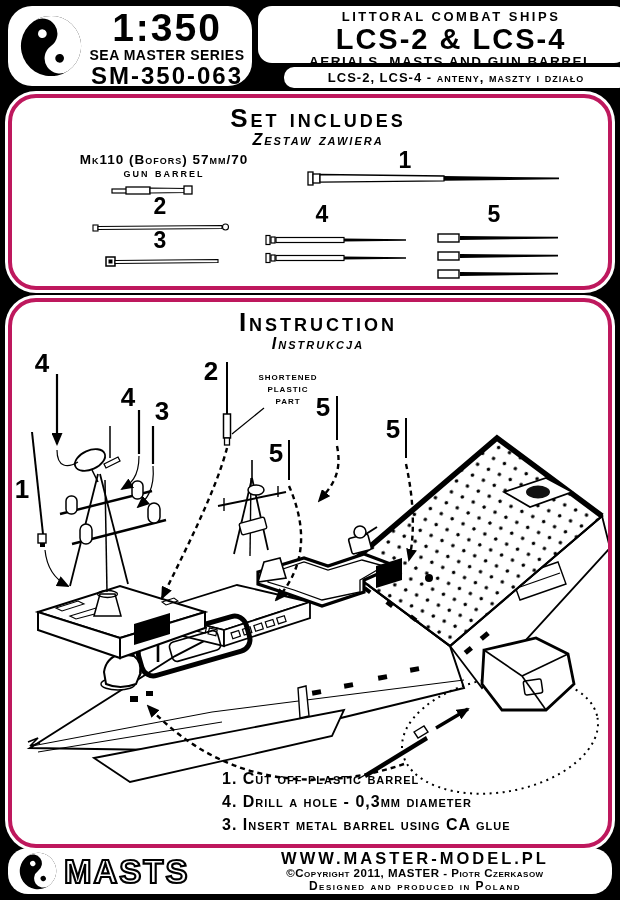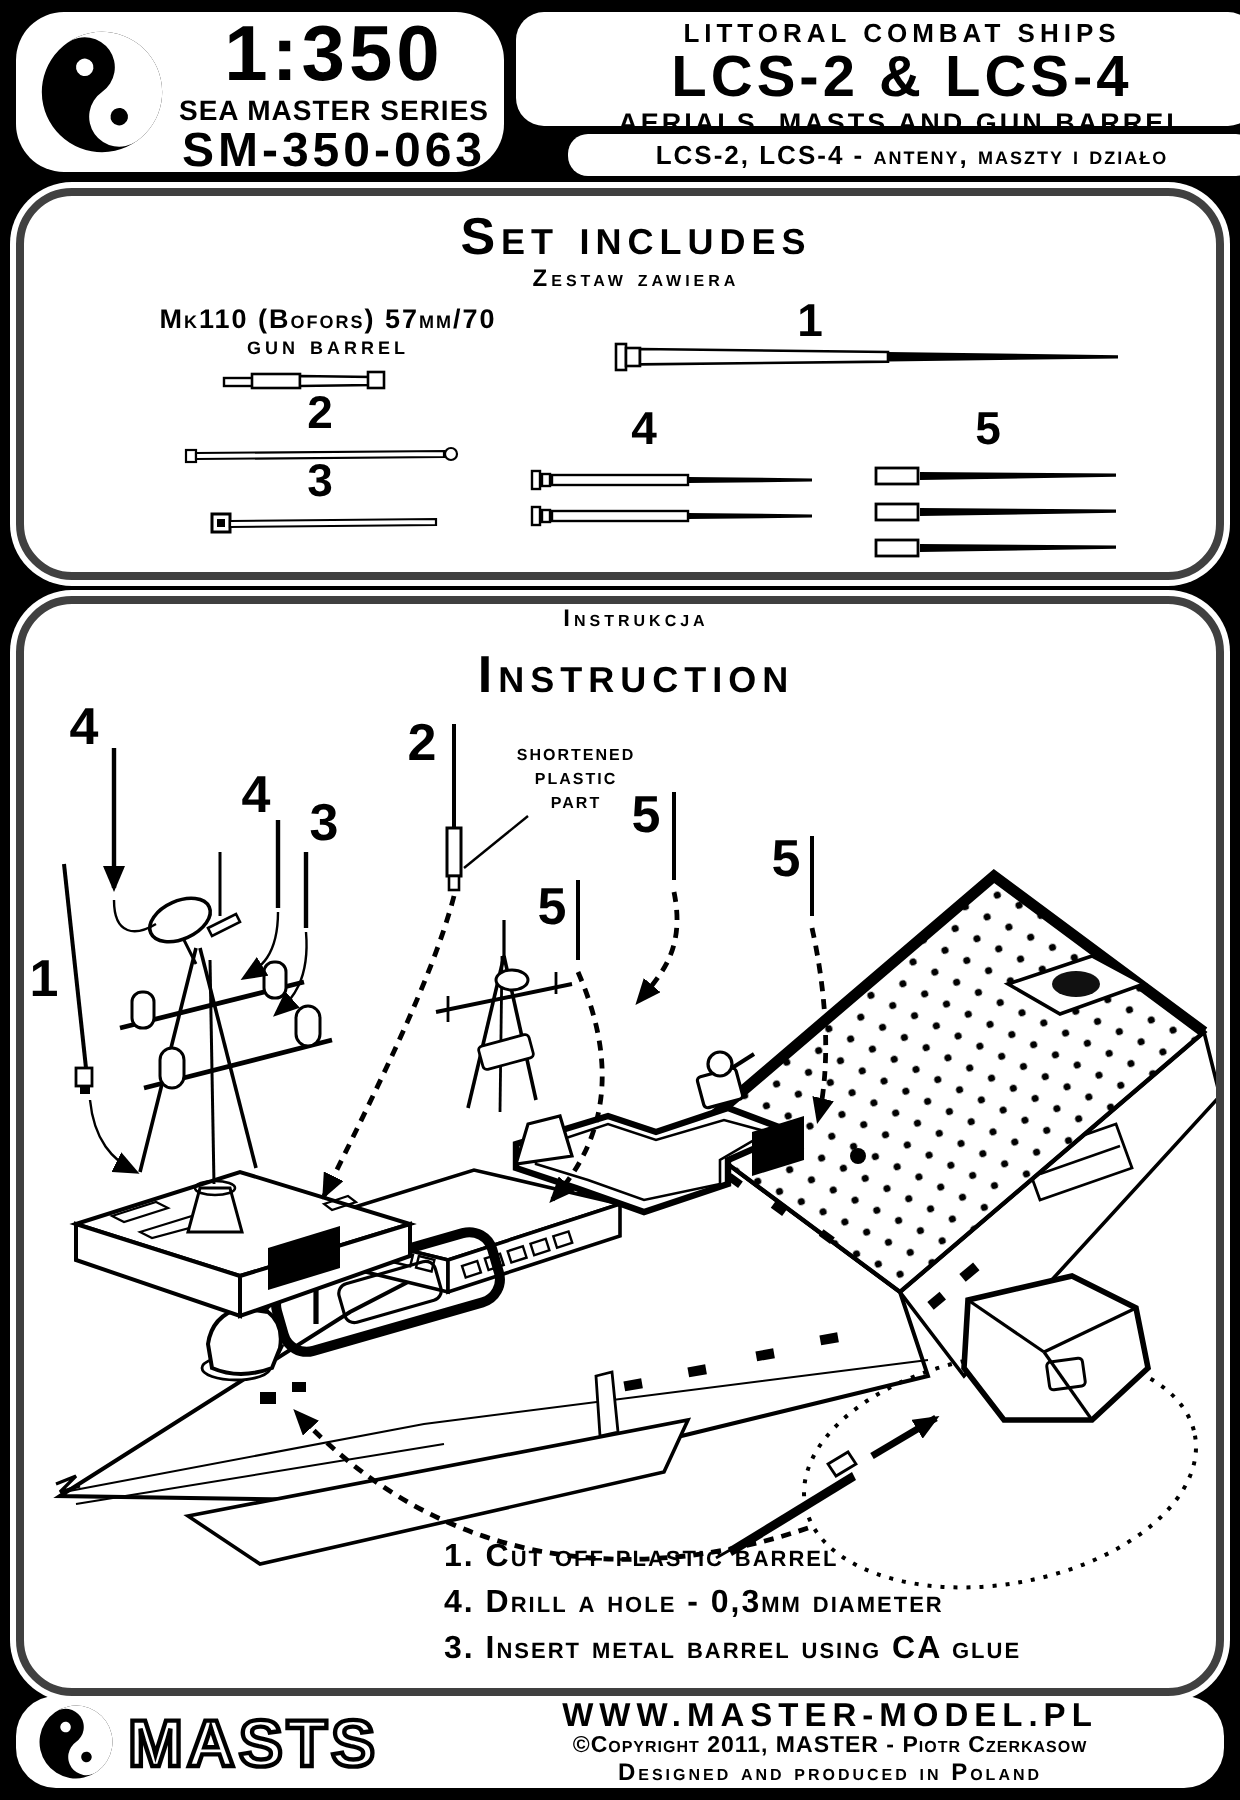--- a/index.html
+++ b/index.html
@@ -1,40 +1,40 @@
 <!DOCTYPE html>
 <html><head>
 <meta charset="utf-8">
 <style>
   html,body{margin:0;padding:0;background:#000;}
   .page{position:relative;width:620px;height:900px;background:#000;overflow:hidden;
         font-family:"Liberation Sans",sans-serif;color:#000;font-weight:bold;}
   .panel{position:absolute;background:#fff;}
-  .bordered{border:4px solid #404040;box-shadow:0 0 0 3px #fff;}
+  .bordered{border:4px solid #be185d;box-shadow:0 0 0 3px #fff;}
   .sc{font-variant:small-caps;}
   .ctr{text-align:center;padding-left:16px;}
   
   .hdr-left{left:8px;top:6px;width:244px;height:80px;border-radius:24px;}
   .hdr-right{left:258px;top:6px;width:354px;height:57px;border-radius:14px;}
   .hdr-strip{left:284px;top:67px;width:344px;height:21px;border-radius:10px;
              display:flex;align-items:center;justify-content:center;}
   .logo-sm{position:absolute;left:10px;top:7px;width:66px;height:66px;}
   .hdr-left .txt{position:absolute;left:78px;top:2px;width:162px;text-align:center;}
   .scale-big{font-size:39px;line-height:40px;letter-spacing:2px;}
   .series{font-size:14px;line-height:15px;letter-spacing:.5px;}
   .code{font-size:24px;line-height:25px;letter-spacing:2px;}
   .t1{font-size:13px;line-height:15px;letter-spacing:2.5px;margin-top:3px;}
   .t2{font-size:29px;line-height:30px;letter-spacing:2px;}
   .t3{font-size:13.5px;line-height:15px;letter-spacing:1.5px;}
   .strip-txt{font-size:13px;letter-spacing:1px;}
   
   .set-box{left:8px;top:94px;width:596px;height:188px;border-radius:28px;}
   .instr-box{left:8px;top:298px;width:596px;height:542px;border-radius:28px;}
   .box-title{font-size:26px;letter-spacing:3px;line-height:28px;margin-top:6px;}
-  .box-sub{font-size:12px;letter-spacing:2px;line-height:15px;}
+  .box-sub{font-size:16px;letter-spacing:2px;line-height:15px;font-style:italic;}
   .diagram{position:absolute;}
   svg{display:block;}
   svg text{font-family:"Liberation Sans",sans-serif;font-weight:bold;fill:#000;}
   .steps{position:absolute;left:222px;top:770px;font-size:16px;letter-spacing:1px;}
   .steps div{margin-bottom:5px;white-space:nowrap;}
   
   .footer{left:8px;top:848px;width:604px;height:46px;border-radius:20px;}
   .logo-ft{position:absolute;left:10px;top:3px;width:40px;height:40px;}
   .brand{position:absolute;left:56px;top:5px;font-size:33px;letter-spacing:2px;
          color:#fff;-webkit-text-stroke:2.2px #000;}
@@ -139,22 +139,22 @@
         <polygon points="446,108 544,108.8 544,110.4 446,112" fill="#000"></polygon>
       </g>
       <g>
         <rect x="424" y="124" width="21" height="8" fill="#fff" stroke="#000" stroke-width="1.4"></rect>
         <polygon points="446,126 544,126.8 544,128.4 446,130" fill="#000"></polygon>
       </g>
     </g>
   </svg>
 
   <div class="panel bordered instr-box">
+    <div class="ctr box-title sc">Instruction</div>
     <div class="ctr box-sub sc">Instrukcja</div>
-    <div class="ctr box-title sc">Instruction</div>
   </div>
 
   <svg class="diagram" style="left:12px;top:340px" width="596" height="500" viewBox="0 0 596 500">
     <defs>
       <marker id="ah" markerWidth="13" markerHeight="11" refX="11" refY="5.5" orient="auto" markerUnits="userSpaceOnUse">
           <path d="M0,0 L13,5.5 L0,11 Z" fill="#000"></path>
         </marker>
       <pattern id="deckdots" patternUnits="userSpaceOnUse" width="17" height="17" patternTransform="rotate(-20)">
         <circle cx="4" cy="4" r="1.8" fill="#000"></circle>
           <circle cx="12.5" cy="12.5" r="1.8" fill="#000"></circle>

